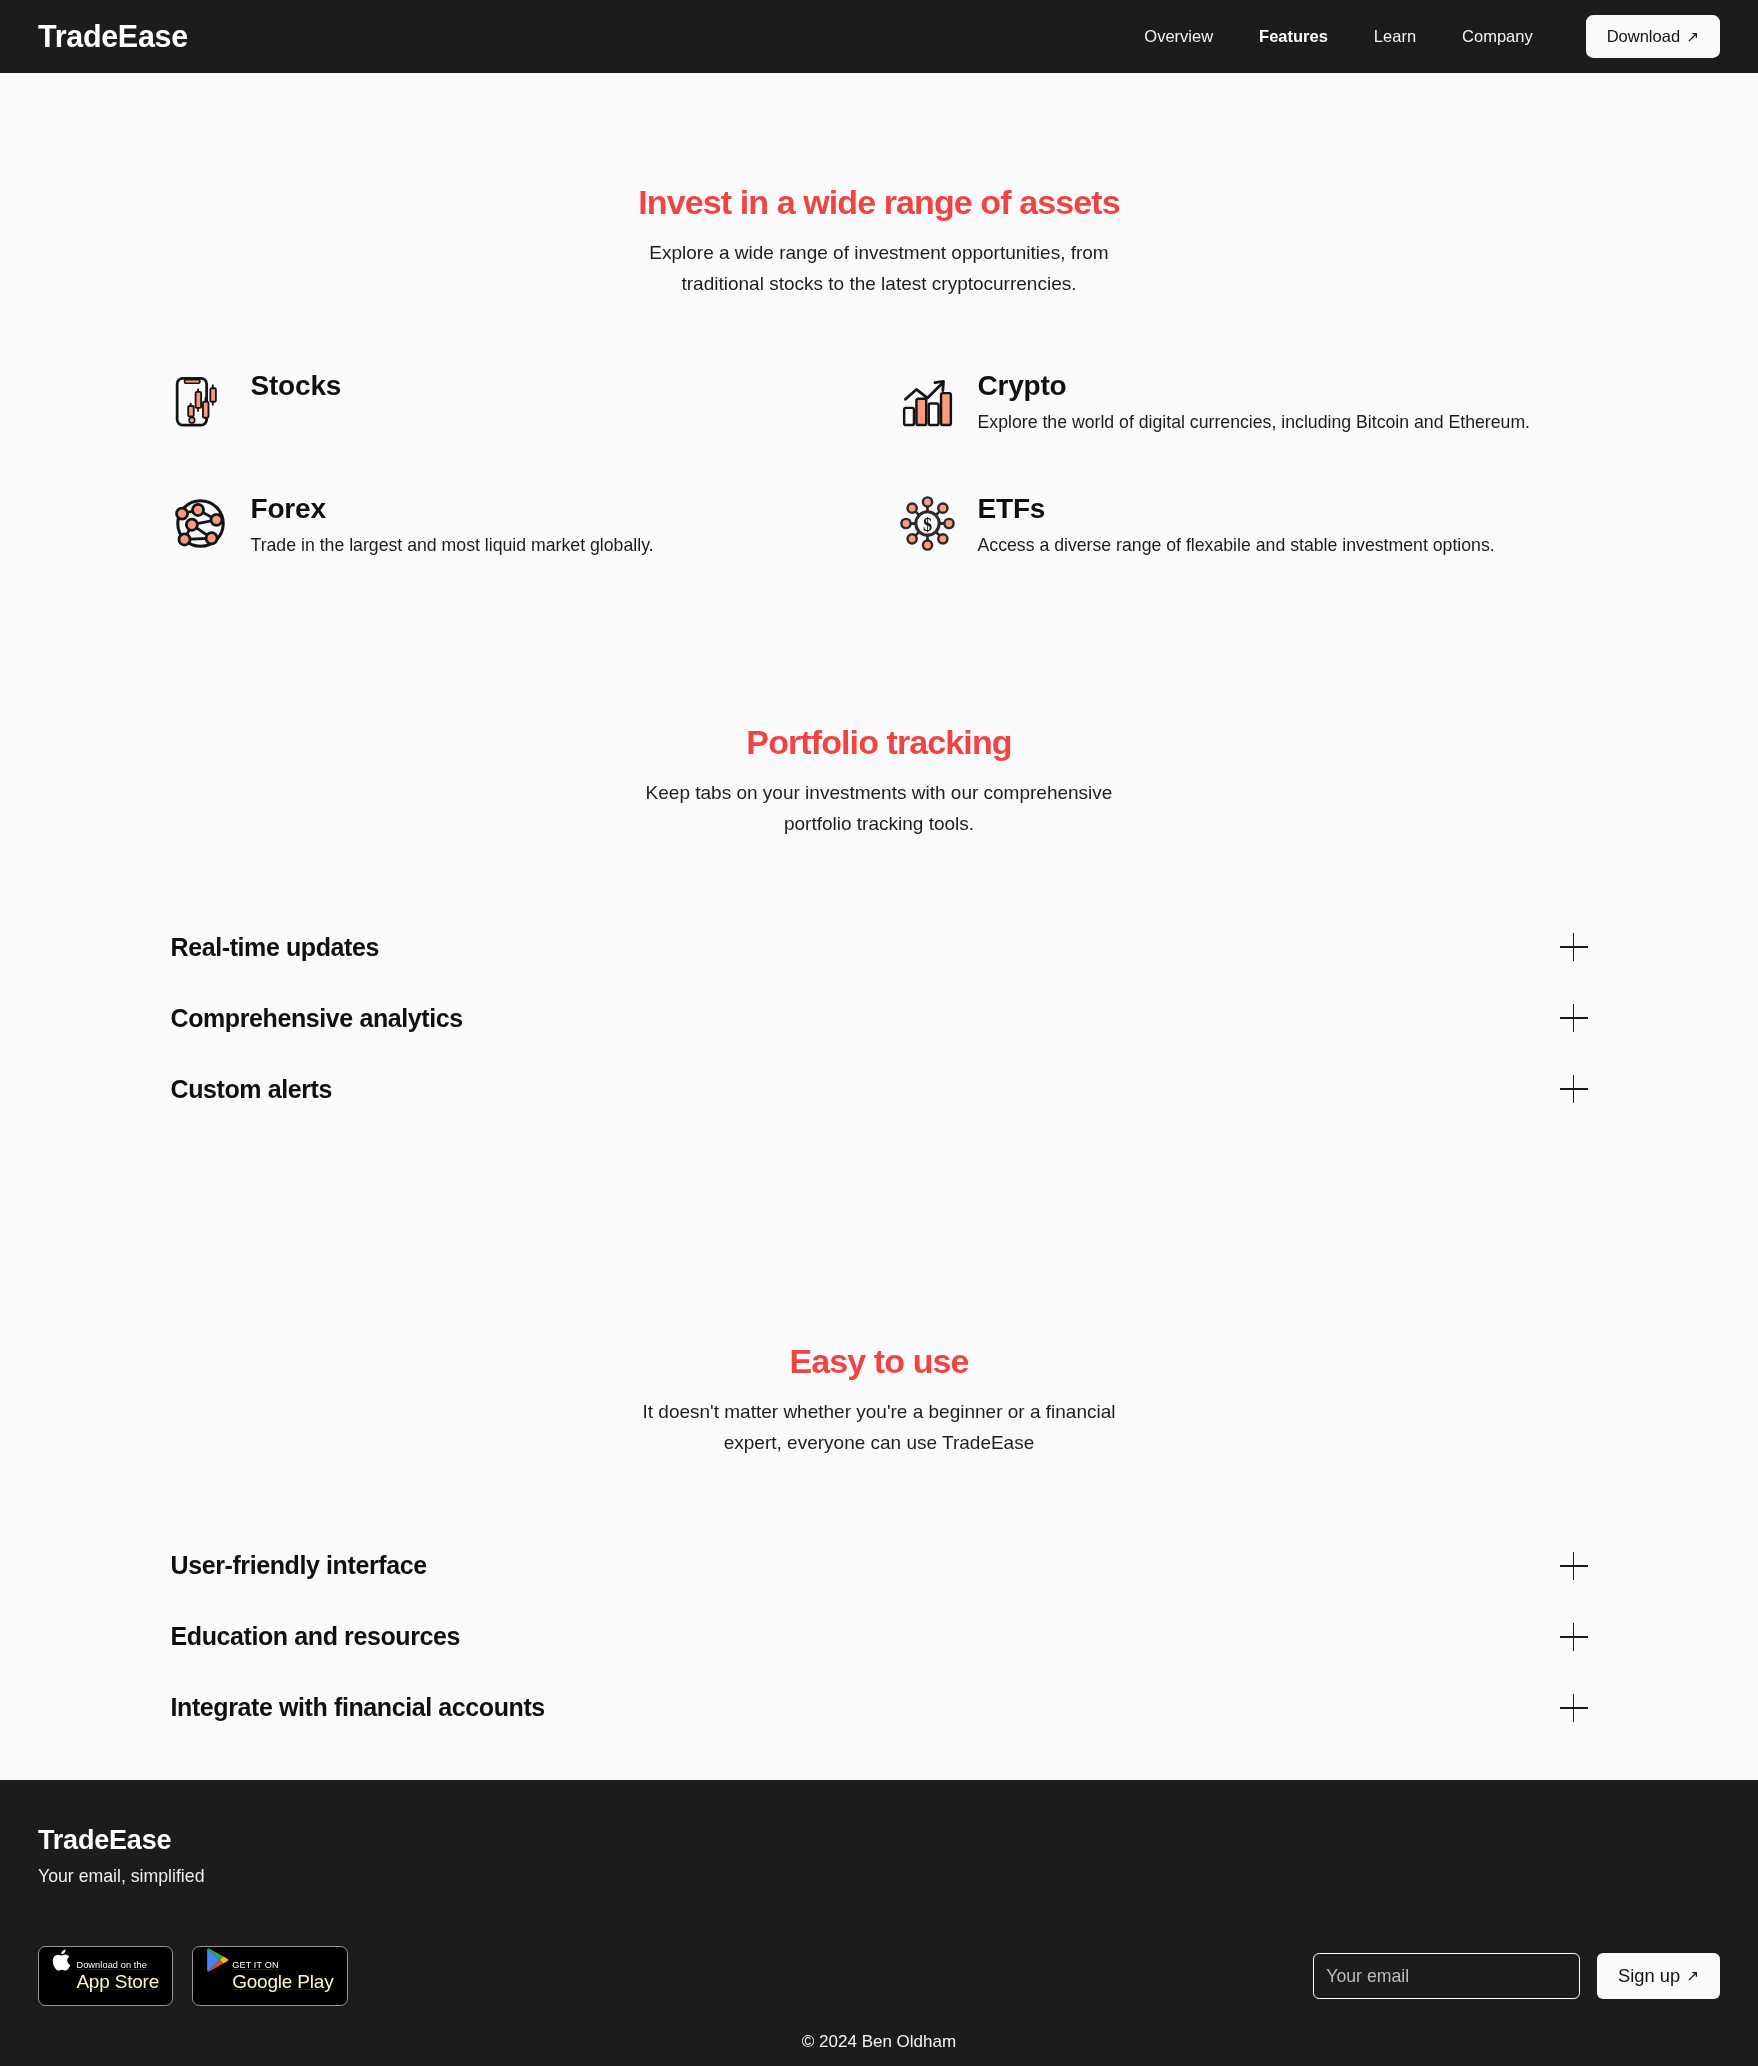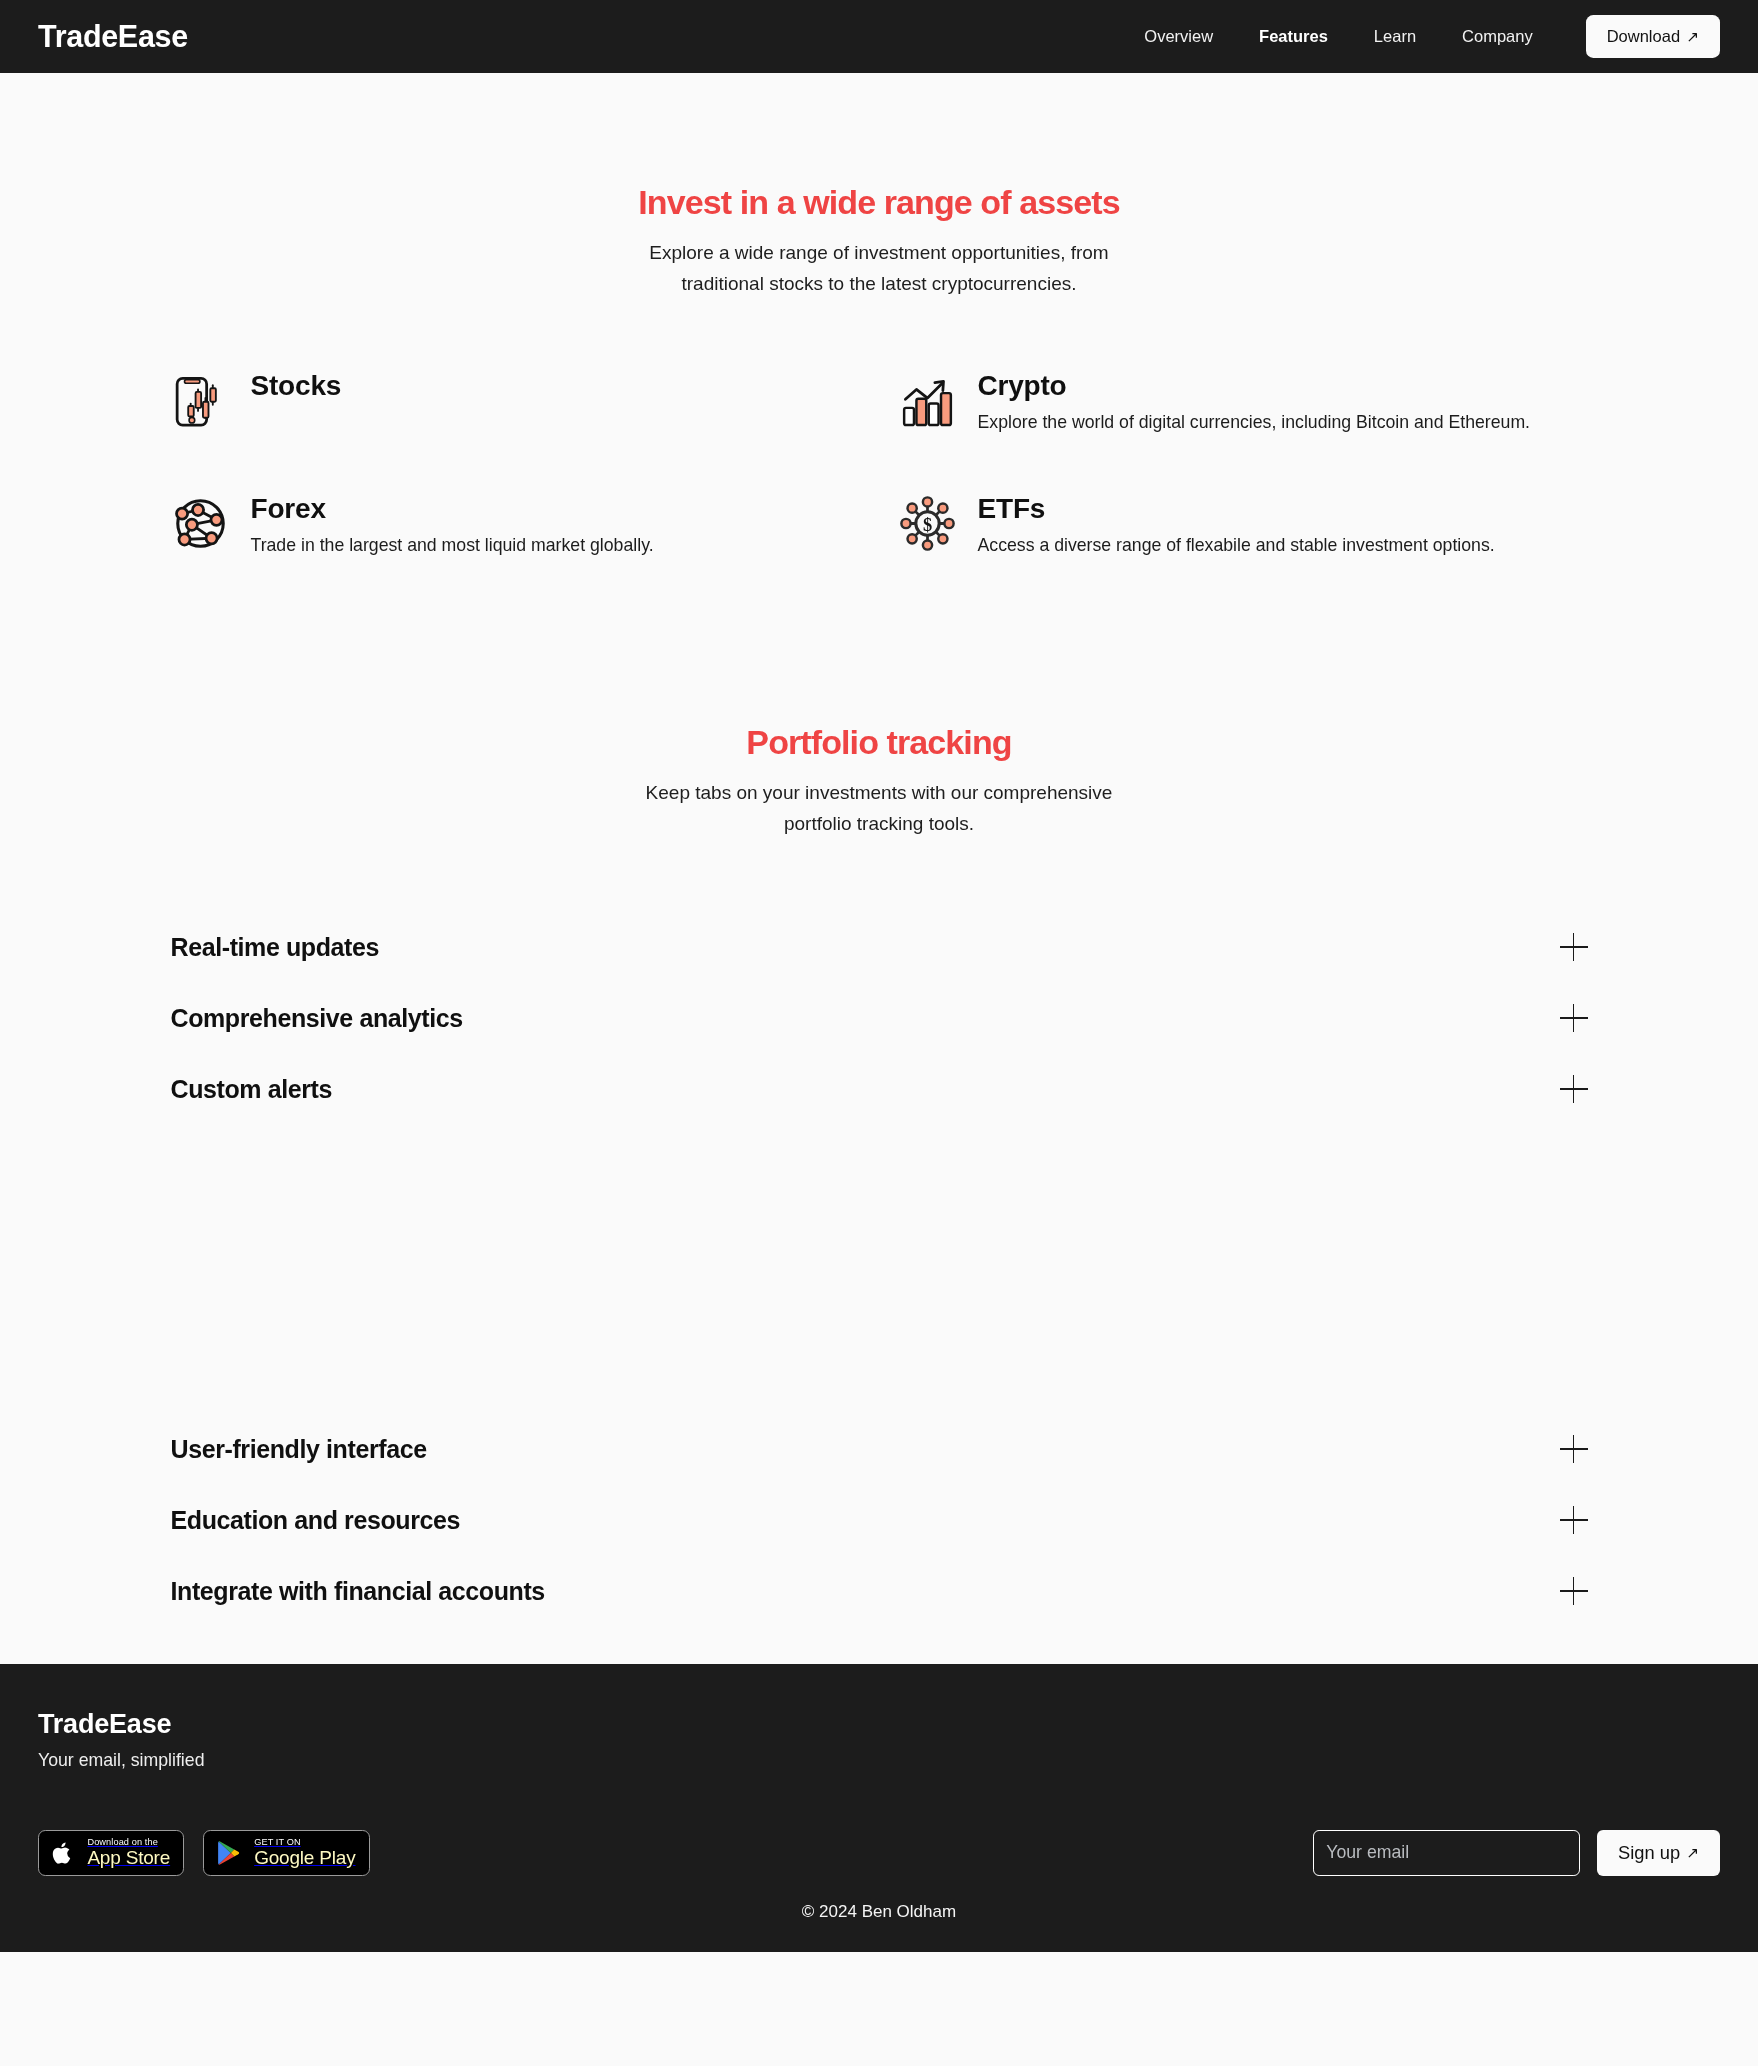--- a/index.html
+++ b/index.html
@@ -160,24 +160,23 @@
     margin-top: 59px;
     display: flex;
     align-items: center;
     justify-content: space-between;
   }
   .badges { display: flex; gap: 18.3px; align-items: center; }
   .badge {
     background: #000000;
     border: 1.2px solid #9a9a9a;
     border-radius: 7.3px;
-    height: 46px;
-    display: flex;
-    align-items: center;
-    gap: 14px;
+    height: 60px;
+    display: flex;
+    gap: 3px;
     padding: 0 13.4px;
     cursor: pointer;
   }
   .badge-txt { display: flex; flex-direction: column; justify-content: center; }
   .badge-small {
     color: #ffffff;
     font-size: 9.2px;
     line-height: 1.1;
     letter-spacing: 0.1px;
   }
@@ -375,20 +374,27 @@
         <span class="acc-plus"></span>
       </div>
       <div class="acc-row">
         <span class="acc-label">Custom alerts</span>
         <span class="acc-plus"></span>
       </div>
     </div>
   </section>
 
   <section class="sec-easy">
+    <div class="section-head">
+      <h2 class="section-title">Easy to use</h2>
+      <p class="section-sub">
+        <span>It doesn't matter whether you're a beginner or a financial</span><br>
+        <span>expert, everyone can use TradeEase</span>
+      </p>
+    </div>
     <div class="accordion">
       <div class="acc-row">
         <span class="acc-label">User-friendly interface</span>
         <span class="acc-plus"></span>
       </div>
       <div class="acc-row">
         <span class="acc-label">Education and resources</span>
         <span class="acc-plus"></span>
       </div>
       <div class="acc-row">

